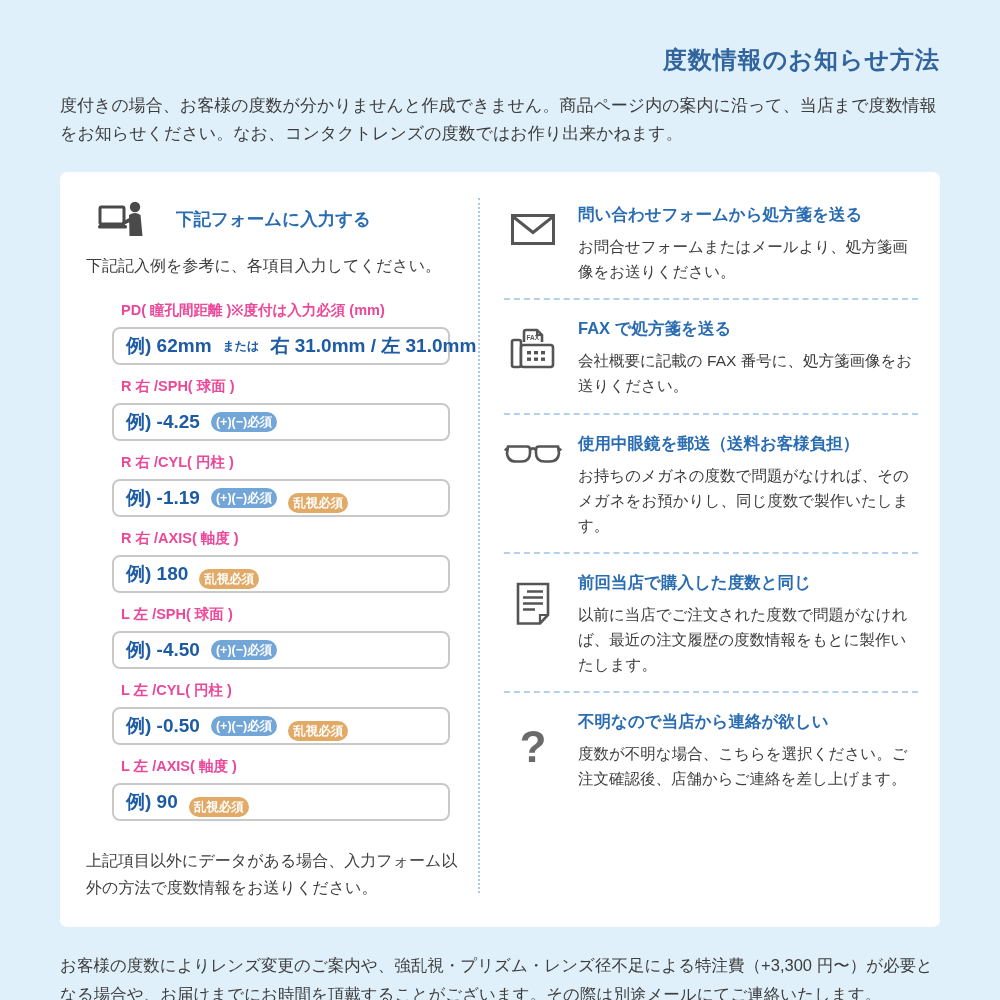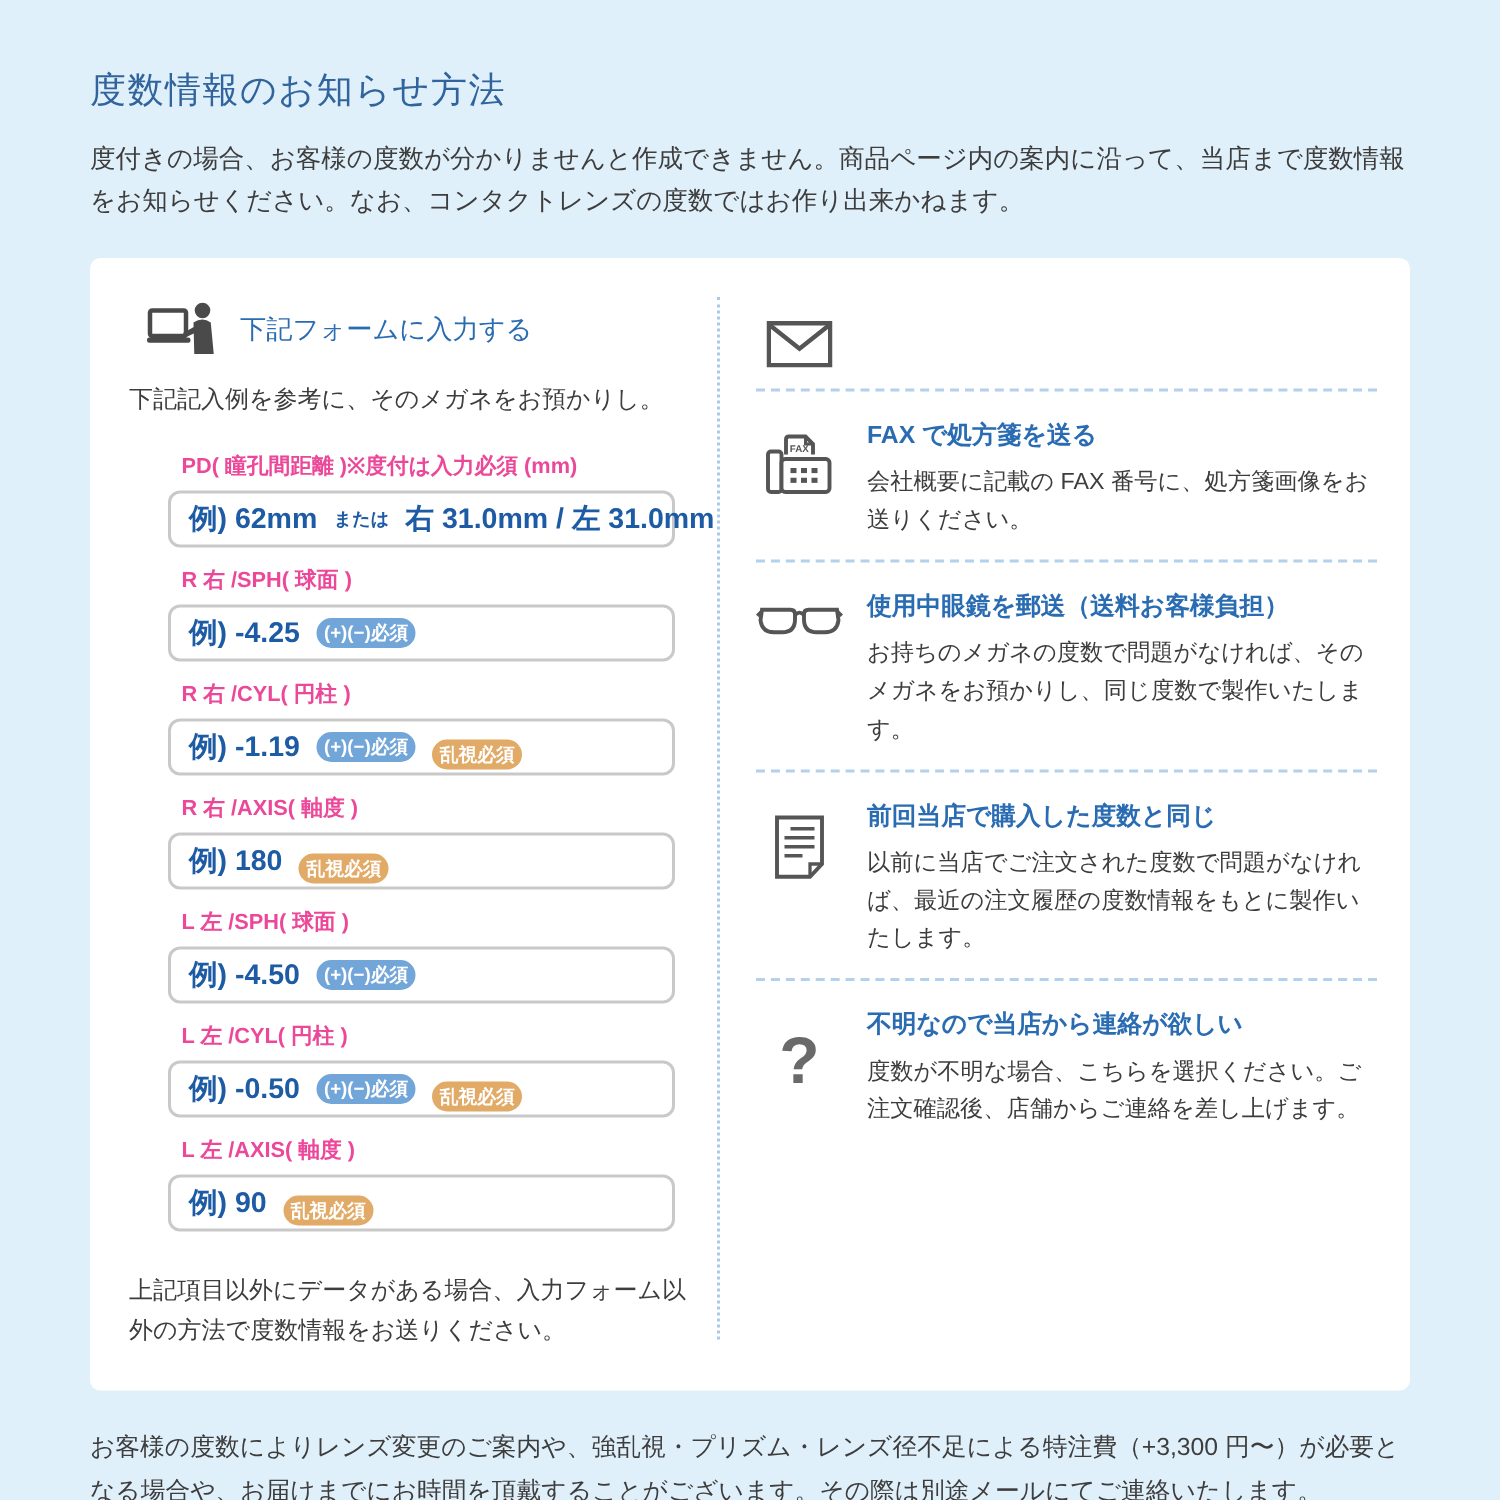--- a/index.html
+++ b/index.html
@@ -5,37 +5,37 @@
   html,body{margin:0;padding:0;}
   body{
     width:1000px;height:1000px;
     background:#e0f0fa;
     font-family:"Liberation Sans",sans-serif;
     color:#3d3d3d;
     -webkit-font-smoothing:antialiased;
   }
   .page{padding:44px 60px 0;}
   .page-title{
-    font-size:24px;font-weight:normal;color:#31649c;
-    margin:0 0 16px;letter-spacing:1px;
+    font-size:24px;font-weight:bold;color:#31649c;
+    margin:0 0 16px;letter-spacing:1px;text-align:right;
   }
   .intro{
     font-size:17px;line-height:1.65;color:#3d3d3d;
     margin:0 0 24px;width:880px;font-weight:500;
   }
   .card{
     background:#ffffff;border-radius:7px;
     display:flex;box-sizing:border-box;
     width:880px;min-height:706px;
     padding:16px 0 26px;
   }
   
   .col-left{width:418px;box-sizing:border-box;padding:8px 14px 0 24px;flex-shrink:0;}
   .form-head{display:flex;align-items:center;gap:16px;margin:4px 0 0 14px;}
-  .form-heading{color:#2a6cb2;font-size:17.5px;font-weight:normal;}
+  .form-heading{color:#2a6cb2;font-size:17.5px;font-weight:bold;margin-left:16px;}
   .form-instruction{font-size:16px;color:#3d3d3d;margin:18px 0 22px 2px;font-weight:500;}
   .fields{margin-left:28px;}
   .field-label{font-size:14.5px;font-weight:bold;color:#ec4899;margin:0 0 7px 9px;}
   .field-box{
     width:338px;height:38px;box-sizing:border-box;
     border:2px solid #c9c9c9;border-radius:8px;background:#fff;
     display:flex;align-items:center;gap:11px;
     padding:0 12px;margin-bottom:12px;
   }
   .ex{color:#1d5ba4;font-weight:bold;font-size:19px;white-space:nowrap;}
@@ -87,21 +87,21 @@
             <rect x="2" y="7" width="24" height="17" rx="1.5" fill="none" stroke="#4a4a4a" stroke-width="3"></rect>
             <rect x="0" y="25" width="29" height="3.5" rx="1.5" fill="#4a4a4a"></rect>
             <circle cx="37" cy="7" r="5.2" fill="#4a4a4a"></circle>
             <path d="M31 15 Q37 11 42.5 15 L44.5 36 H31.5 Z" fill="#4a4a4a"></path>
             <path d="M33 17 L24 22 L25.5 25 L34 21 Z" fill="#4a4a4a"></path>
           </svg>
         </span>
         <span class="form-heading">下記フォームに入力する</span>
       </div>
 
-      <p class="form-instruction">下記記入例を参考に、そのメガネをお預かりし。</p>
+      <p class="form-instruction">下記記入例を参考に、各項目入力してください。</p>
 
       <div class="fields">
 
         <div class="field">
           <div class="field-label">PD( 瞳孔間距離 )※度付は入力必須 (mm)</div>
           <div class="field-box">
             <span class="ex">例) 62mm</span>
             <span class="ex-small">または</span>
             <span class="ex">右 31.0mm / 左 31.0mm</span>
           </div>
@@ -165,20 +165,24 @@
     <div class="v-divider"></div>
 
     <div class="col-right">
 
       <div class="method">
         <div class="m-icon">
           <svg width="44" height="31" viewBox="0 0 44 31">
             <rect x="1.5" y="1.5" width="41" height="28" fill="#ffffff" stroke="#555555" stroke-width="3"></rect>
             <path d="M2.5 3 L22 18.5 L41.5 3" fill="none" stroke="#555555" stroke-width="3"></path>
           </svg>
+        </div>
+        <div class="m-text">
+          <div class="m-title">問い合わせフォームから処方箋を送る</div>
+          <div class="m-body">お問合せフォームまたはメールより、処方箋画像をお送りください。</div>
         </div>
       </div>
 
       <div class="h-divider"></div>
 
       <div class="method">
         <div class="m-icon">
           <svg width="46" height="41" viewBox="0 0 46 41">
             <path d="M14 14 V4 Q14 2 16 2 H27 L32 7 V14" fill="#ffffff" stroke="#555555" stroke-width="2.6"></path>
             <path d="M27 2 V7 H32" fill="none" stroke="#555555" stroke-width="2"></path>

